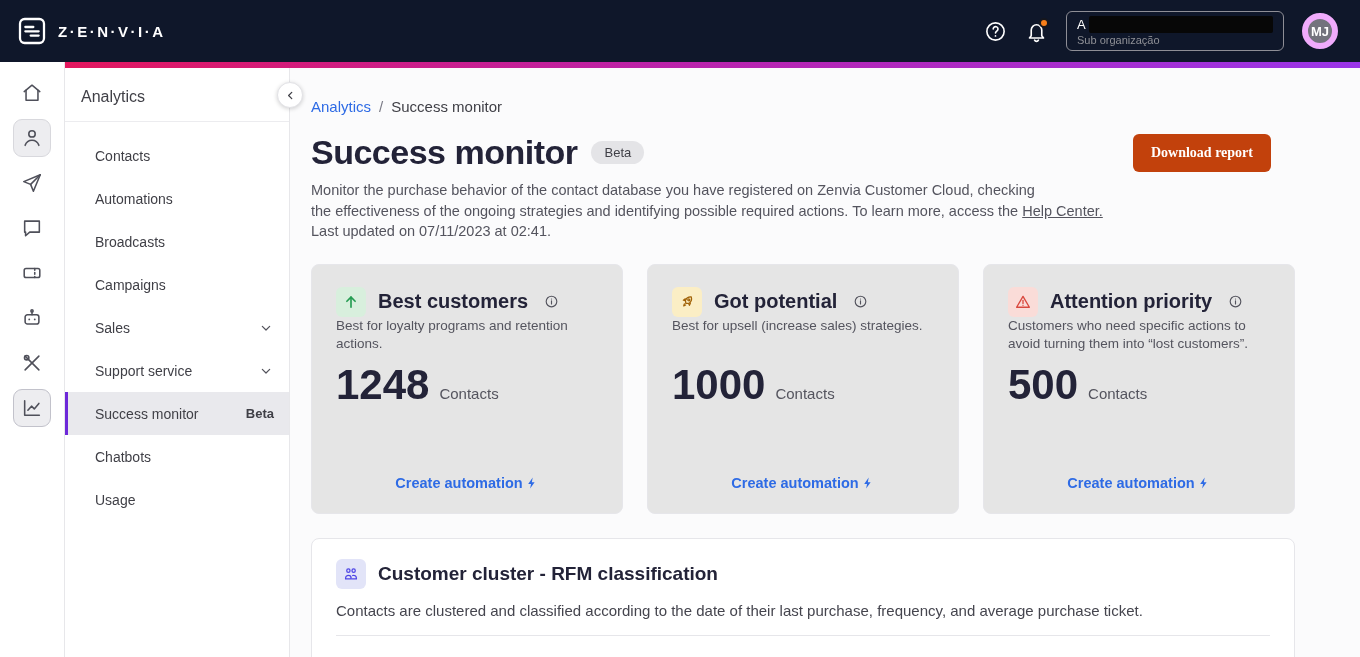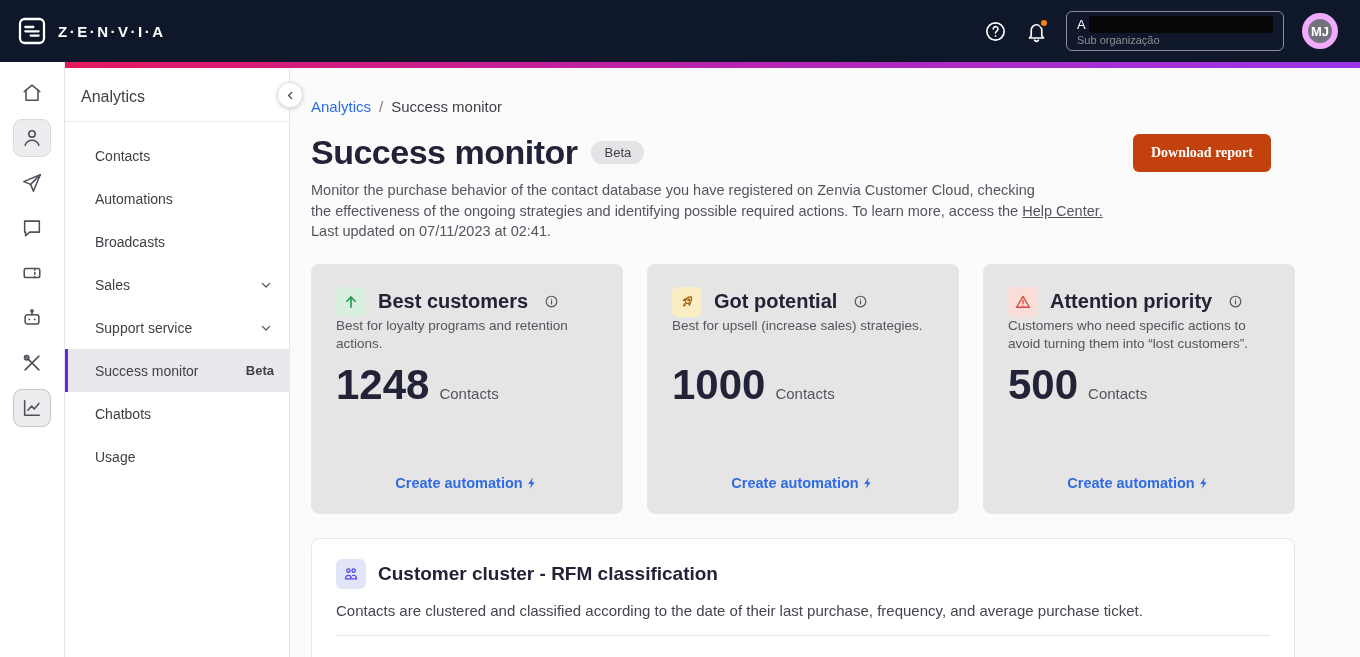--- a/index.html
+++ b/index.html
@@ -184,20 +184,23 @@
         <div class="side-title">Analytics</div>
         <nav class="side-nav">
           <div class="side-item">
             <span>Contacts</span>
           </div>
           <div class="side-item">
             <span>Automations</span>
           </div>
           <div class="side-item">
             <span>Broadcasts</span>
+          </div>
+          <div class="side-item">
+            <span>Campaigns</span>
           </div>
           <div class="side-item">
             <span>Sales</span>
             <span class="chev">
               <svg width="16" height="16" viewBox="0 0 24 24" fill="none" stroke="currentColor" stroke-width="1.8" stroke-linecap="round" stroke-linejoin="round">
                   <path d="M6.5 9.5 12 15l5.5-5.5"></path>
                 </svg>
             </span>
           </div>
           <div class="side-item">

